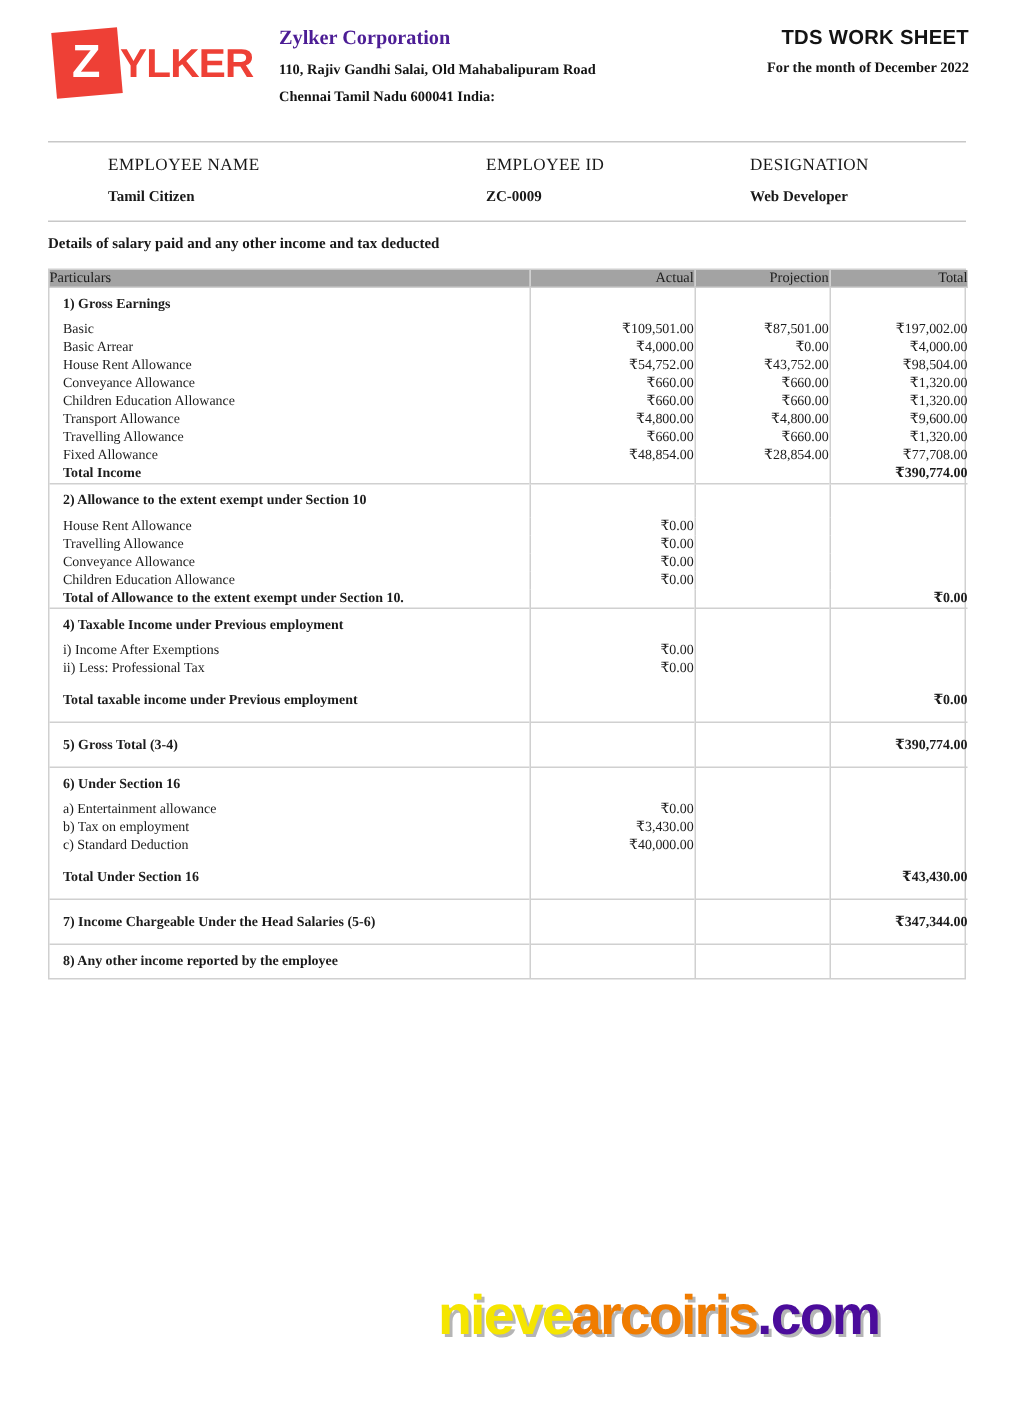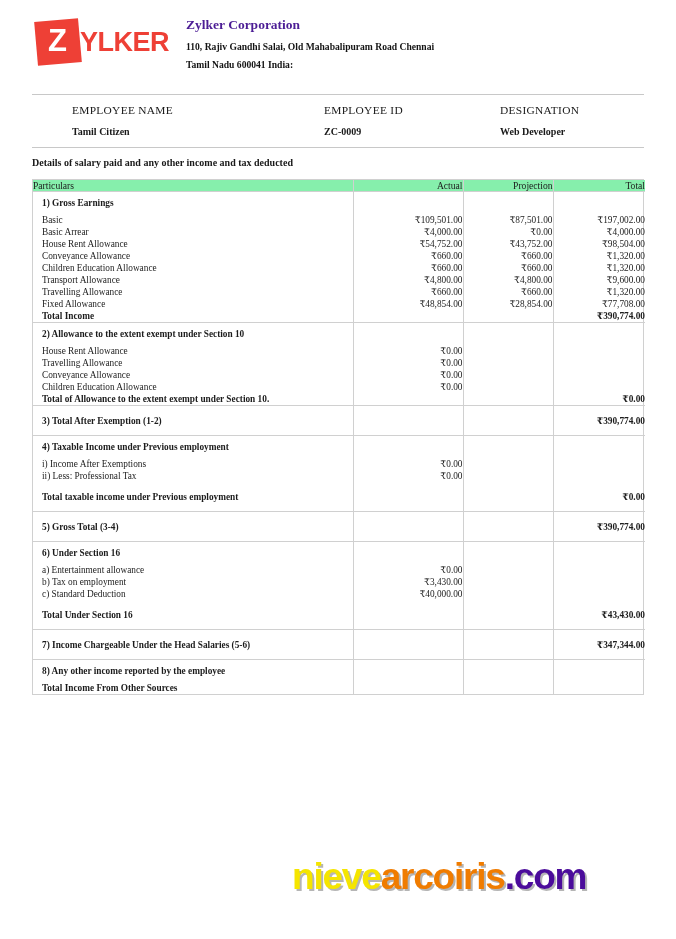--- a/index.html
+++ b/index.html
@@ -178,21 +178,21 @@
   table.sheet th:first-child,
   table.sheet td:first-child { border-left: none; }
 
   thead th {
     font-size: 9.6px;
     font-weight: normal;
     color: #1c1c1c;
     padding: 7px 7px 7px 8px;
     border-bottom: 1px solid #d0d0d0;
     text-align: right;
-    background: #86efac;
+    background: #a3a3a3;
   }
   thead th.lbl { text-align: left; }
 
   tbody td {
     font-size: 9.3px;
     color: #1c1c1c;
     padding: 6px 7px 6px 8px;
     text-align: right;
     line-height: 12px;
   }
@@ -239,20 +239,24 @@
         <div class="logo-z">Z</div>
         <div class="logo-word">YLKER</div>
       </div>
     </div>
 
     <div class="company-block">
       <div class="company-name">Zylker Corporation</div>
       <div class="company-addr">110, Rajiv Gandhi Salai, Old Mahabalipuram Road Chennai Tamil Nadu 600041 India:</div>
     </div>
 
+    <div class="doc-block">
+      <div class="doc-title">TDS WORK SHEET</div>
+      <div class="doc-period">For the month of December 2022</div>
+    </div>
 
   </div>
 
   <div class="rule rule-top"></div>
 
   <div class="emp-row">
     <div class="emp-col-1 emp-head">EMPLOYEE NAME</div>
     <div class="emp-col-2 emp-head">EMPLOYEE ID</div>
     <div class="emp-col-3 emp-head">DESIGNATION</div>
   </div>
@@ -373,26 +377,20 @@
             <td class="num">₹0.00</td>
             <td class="num"></td>
             <td class="num"></td>
           </tr>
           <tr class="b">
             <td class="lbl">Total of Allowance to the extent exempt under Section 10.</td>
             <td class="num"></td>
             <td class="num"></td>
             <td class="num">₹0.00</td>
           </tr>
-          <tr class="sec-start b spaced">
-            <td class="lbl">3) Total After Exemption (1-2)</td>
-            <td class="num"></td>
-            <td class="num"></td>
-            <td class="num">₹390,774.00</td>
-          </tr>
           <tr class="sec-start b tight">
             <td class="lbl">4) Taxable Income under Previous employment</td>
             <td class="num"></td>
             <td class="num"></td>
             <td class="num"></td>
           </tr>
           <tr>
             <td class="lbl">i) Income After Exemptions</td>
             <td class="num">₹0.00</td>
             <td class="num"></td>
@@ -447,26 +445,20 @@
             <td class="num">₹43,430.00</td>
           </tr>
           <tr class="sec-start b spaced">
             <td class="lbl">7) Income Chargeable Under the Head Salaries (5-6)</td>
             <td class="num"></td>
             <td class="num"></td>
             <td class="num">₹347,344.00</td>
           </tr>
           <tr class="sec-start b tight">
             <td class="lbl">8) Any other income reported by the employee</td>
-            <td class="num"></td>
-            <td class="num"></td>
-            <td class="num"></td>
-          </tr>
-          <tr class="b">
-            <td class="lbl">Total Income From Other Sources</td>
             <td class="num"></td>
             <td class="num"></td>
             <td class="num"></td>
           </tr>
         </tbody>
     </table>
   </div>
 
   <div class="watermark">
     <span class="wm-a">nieve</span><span class="wm-b">arcoiris</span><span class="wm-c">.com</span>

